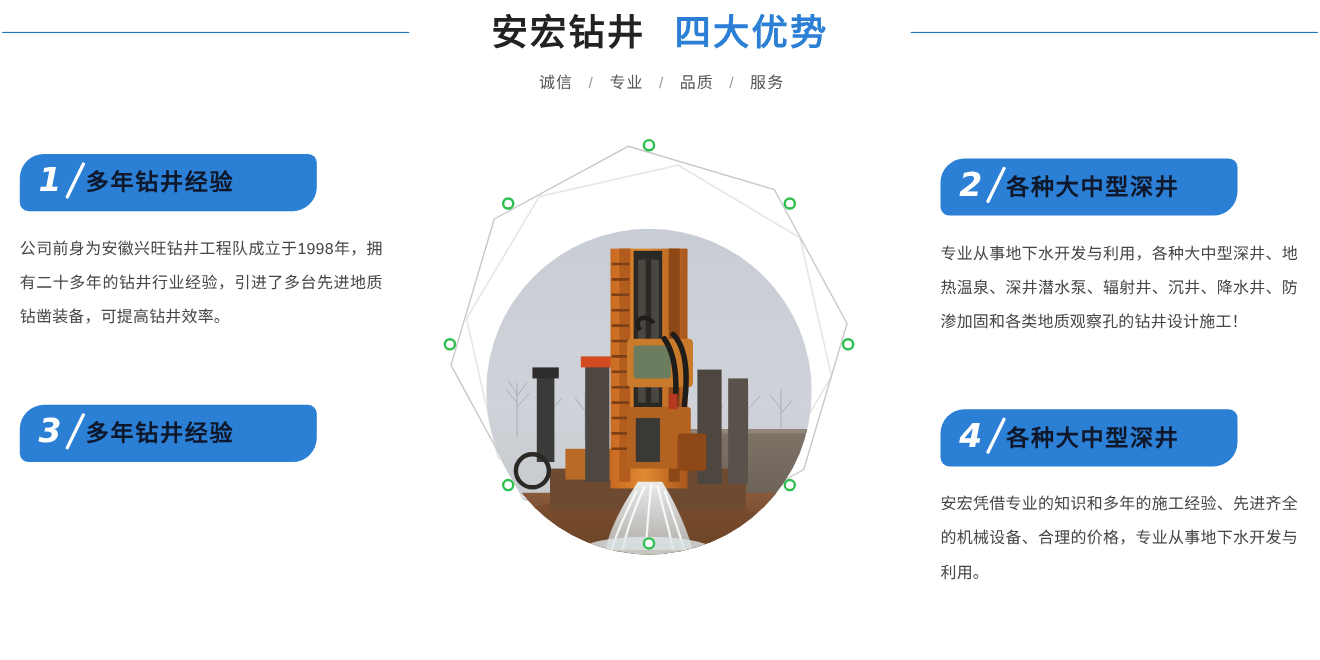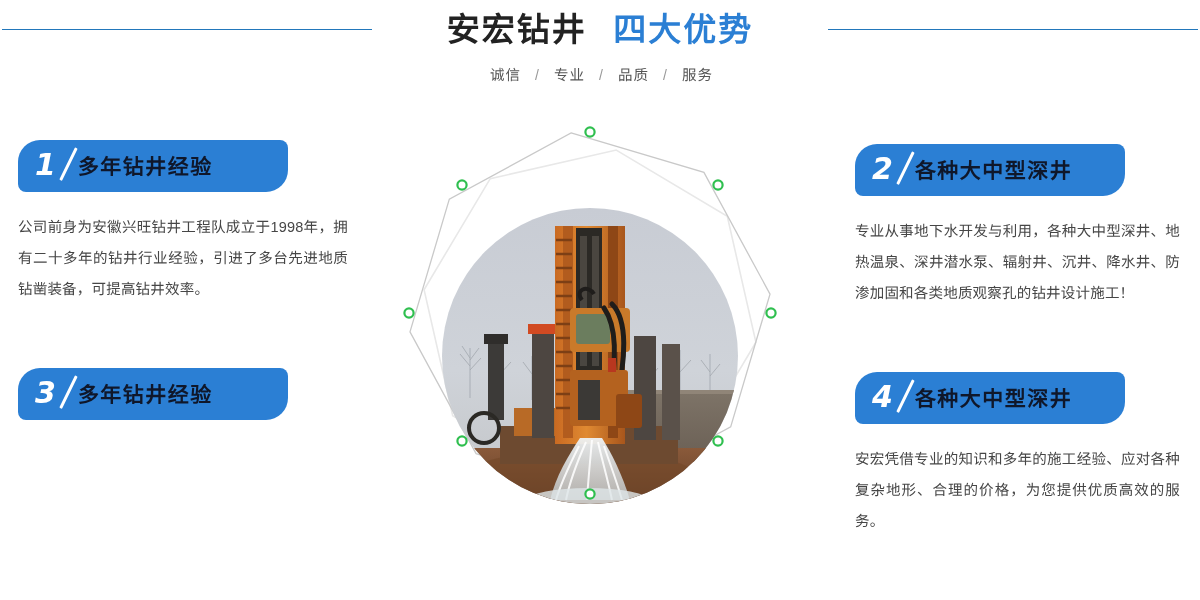--- a/index.html
+++ b/index.html
@@ -300,16 +300,16 @@
       <span class="banner-title">各种大中型深井</span>
     </div>
     <div class="card-body">专业从事地下水开发与利用，各种大中型深井、地热温泉、深井潜水泵、辐射井、沉井、降水井、防渗加固和各类地质观察孔的钻井设计施工！</div>
   </div>
 
   <div id="card-4" class="card right">
     <div class="card-banner">
       <span class="badge-num">4</span>
       <span class="banner-title">各种大中型深井</span>
     </div>
-    <div class="card-body">安宏凭借专业的知识和多年的施工经验、应对各种复杂地形、合理的价格，为您提供优质高效的服务。</div>
+    <div class="card-body">安宏凭借专业的知识和多年的施工经验、先进齐全的机械设备、合理的价格，专业从事地下水开发与利用。</div>
   </div>
 
 </div>
 
 </body></html>

